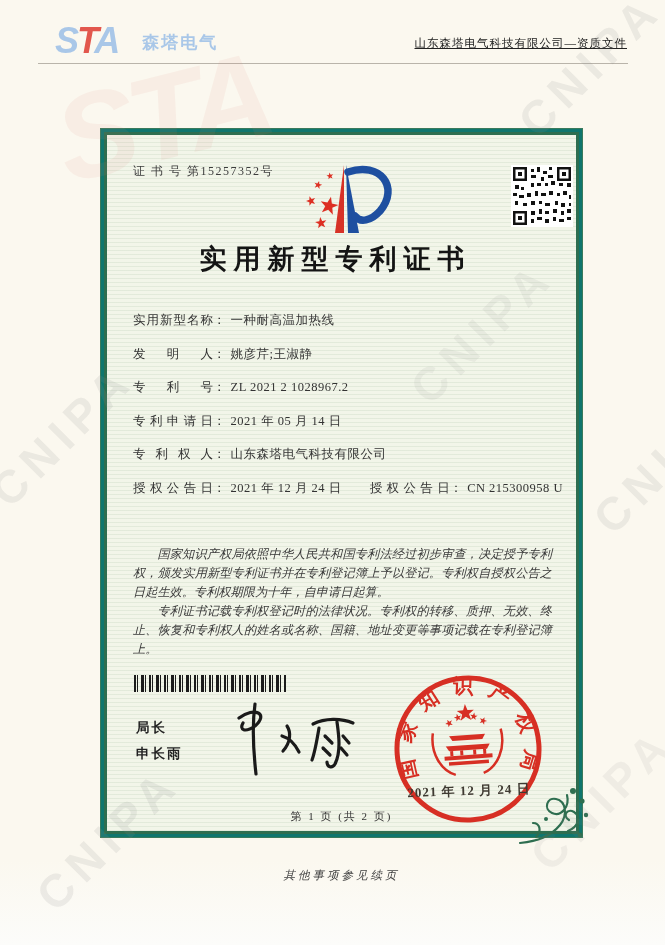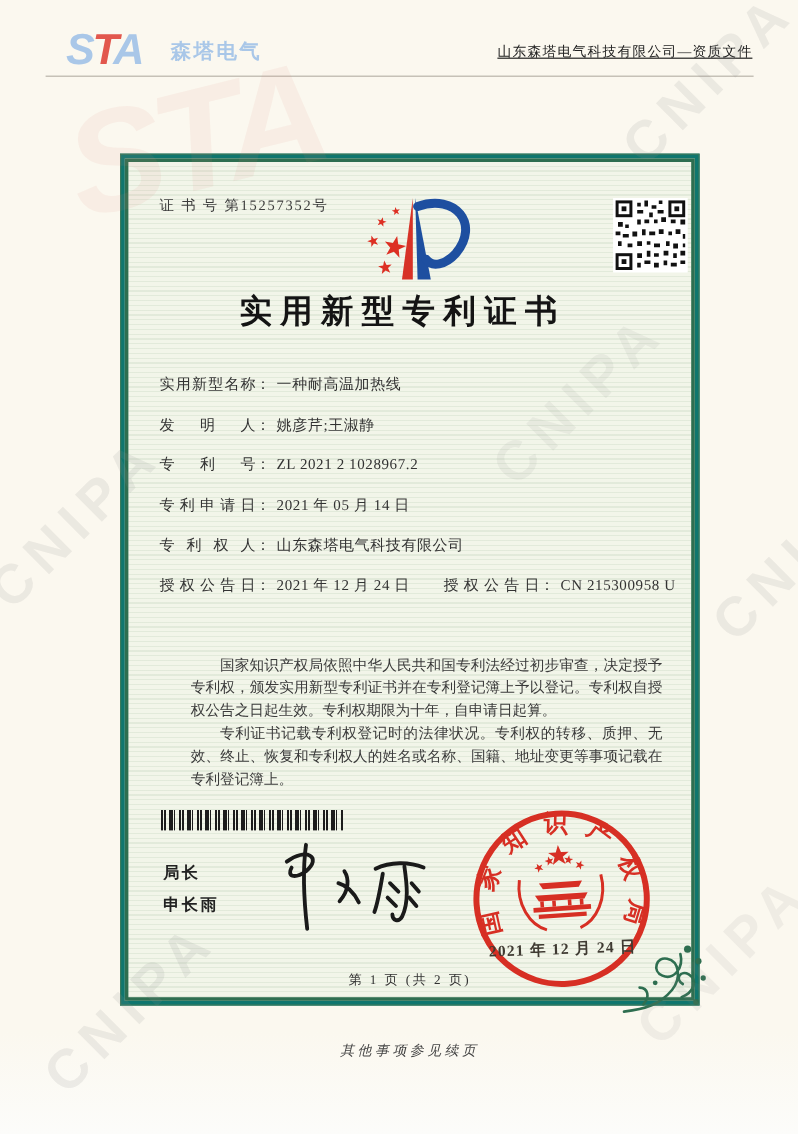--- a/index.html
+++ b/index.html
@@ -39,21 +39,21 @@
   }
   .cert-no{position:absolute;left:26px;top:28px;font-size:12px;letter-spacing:1.5px;color:#3c3c3c;}
   .cnipa{position:absolute;left:181px;top:24px;width:112px;height:80px;}
   .qr{position:absolute;left:404px;top:30px;width:62px;height:62px;background:#fff;}
   .cert-title{position:absolute;left:0;right:12px;top:106px;text-align:center;font-size:27px;font-weight:bold;letter-spacing:7px;color:#141414;}
   .fields{position:absolute;left:26px;right:20px;top:176px;font-size:12.5px;color:#333;}
   .f-row{line-height:19px;margin-bottom:14.5px;white-space:nowrap;}
   .f-label{display:inline-block;width:80px;text-align:justify;text-align-last:justify;vertical-align:bottom;}
   .f-value{margin-left:5px;letter-spacing:0.5px;}
   .f-grant{margin-left:28px;}
-  .body-text{position:absolute;left:26px;right:24px;top:410px;font-size:12.2px;line-height:19px;color:#3a3a3a;text-align:justify;margin-left:26px;}
+  .body-text{position:absolute;left:26px;right:24px;top:410px;font-size:12.2px;font-style:italic;line-height:19px;color:#3a3a3a;text-align:justify;}
   .body-text p{margin:0;text-indent:2em;}
   .barcode{
     position:absolute;left:27px;top:540px;width:152px;height:17px;
     background:repeating-linear-gradient(90deg,#1c1c1c 0 2px,transparent 2px 3px,#1c1c1c 3px 4px,transparent 4px 7px,#1c1c1c 7px 10px,transparent 10px 11px,#1c1c1c 11px 12px,transparent 12px 15px);
   }
   .signer{position:absolute;left:29px;top:580px;font-size:13.5px;font-weight:bold;color:#222;line-height:26px;letter-spacing:2px;}
   .signature{position:absolute;left:118px;top:561px;width:145px;height:85px;}
   .seal{position:absolute;left:285px;top:538px;width:152px;height:152px;transform:rotate(-4deg);opacity:0.95;}
   .seal-date{position:absolute;left:283px;top:647px;width:158px;text-align:center;font-size:13px;font-weight:bold;color:#3f3a32;letter-spacing:1px;transform:rotate(-2deg);}
   .page-info{position:absolute;left:0;right:0;top:674px;text-align:center;font-size:11px;letter-spacing:2px;color:#333;font-family:Liberation Serif, serif;}

